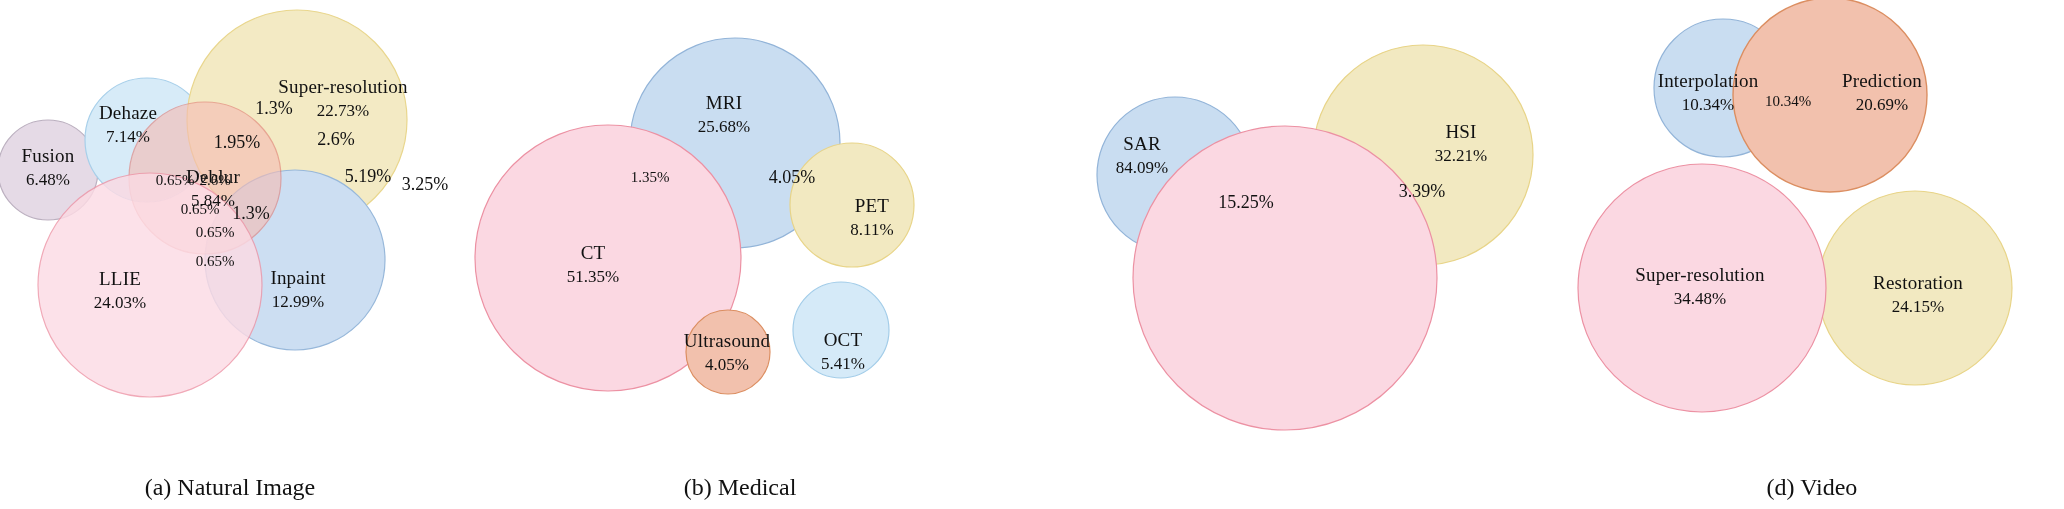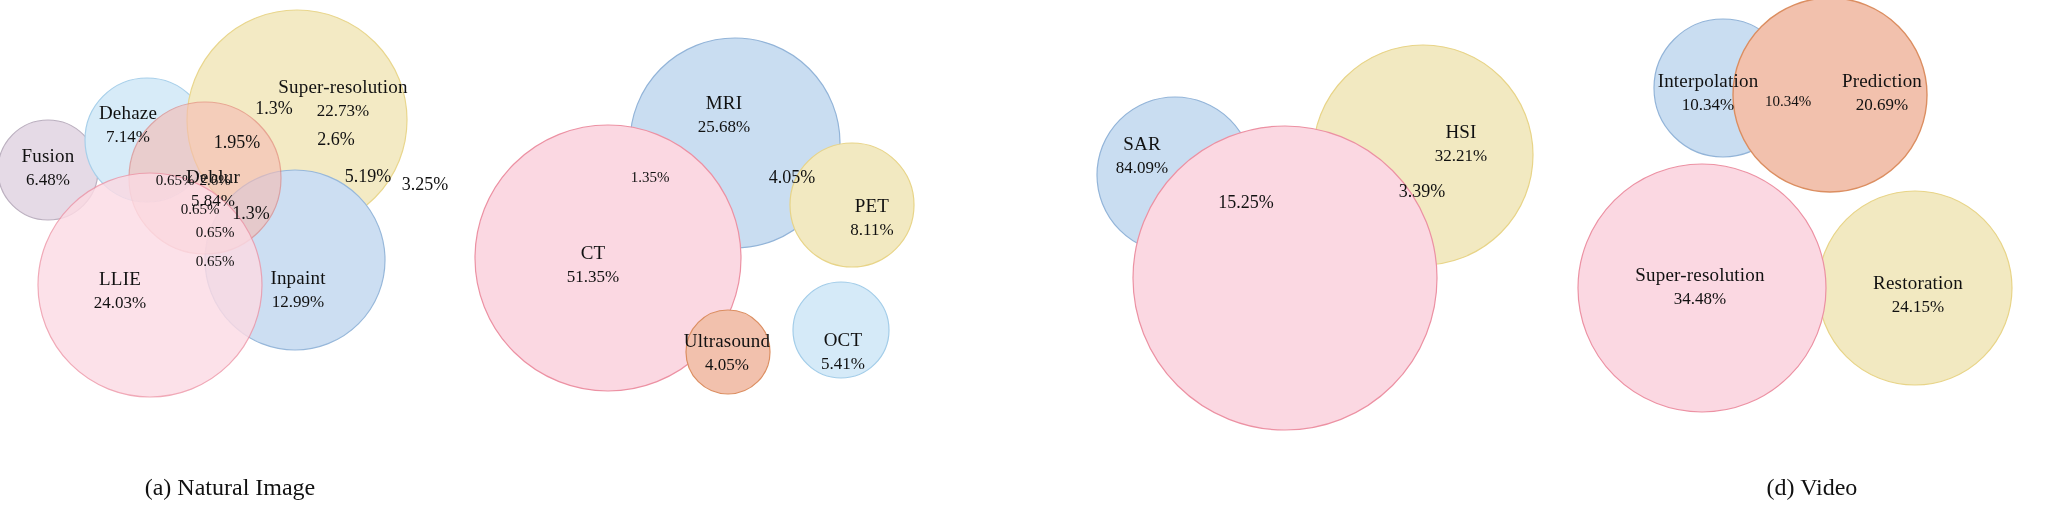--- a/index.html
+++ b/index.html
@@ -141,20 +141,23 @@
     </div>
 
     <div class="lbl" style="left:267px;top:353px;">
       <span class="name">Ultrasound</span>
       <span class="pct">4.05%</span>
     </div>
 
     <div class="ov sm" style="left:190px;top:177px;">1.35%</div>
     <div class="ov" style="left:332px;top:177px;">4.05%</div>
 
+    <div class="caption">
+      <span>(b) Medical</span>
+    </div>
   </div>
 
   <div class="panel" style="left:1020px;width:540px;">
     <svg class="venn-svg" viewBox="0 0 540 509">
       <g opacity="0.82">
         <circle cx="403" cy="155" r="110" fill="#f0e5b4" stroke="#e3cb6e" stroke-width="1.2"></circle>
         <circle cx="155" cy="175" r="78" fill="#bed6ef" stroke="#7ba4d0" stroke-width="1.2"></circle>
         <circle cx="265" cy="278" r="152" fill="#fbd0dc" stroke="#e8798f" stroke-width="1.2"></circle>
       </g>
     </svg>

